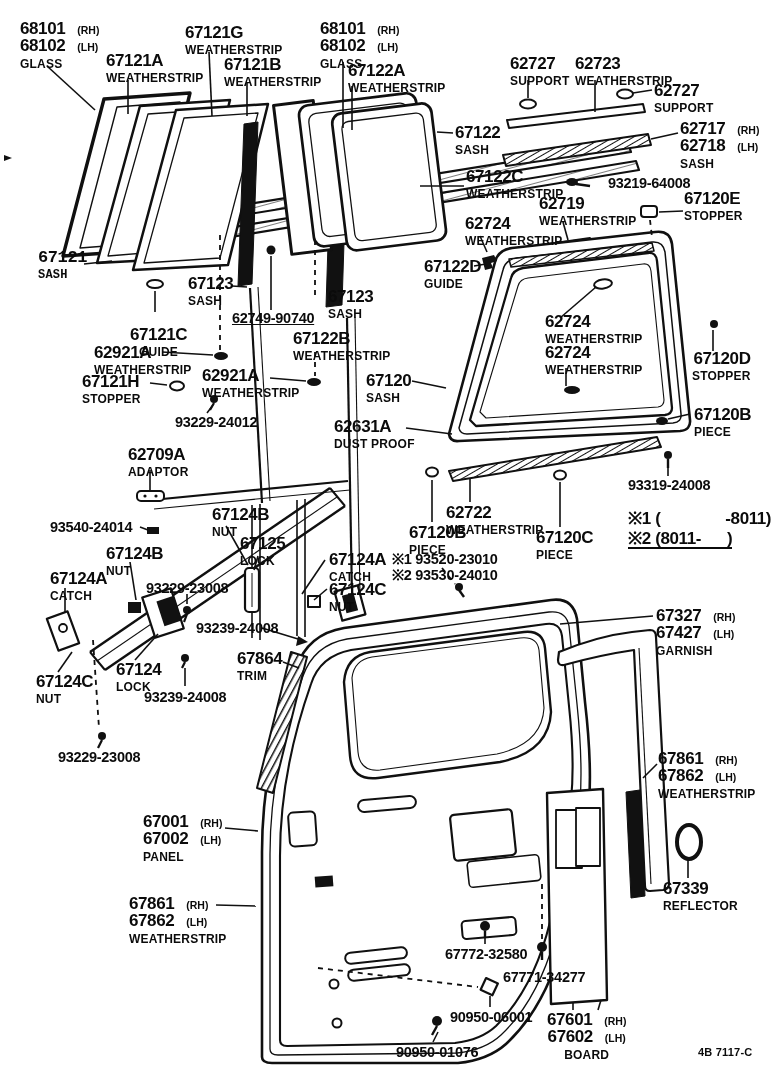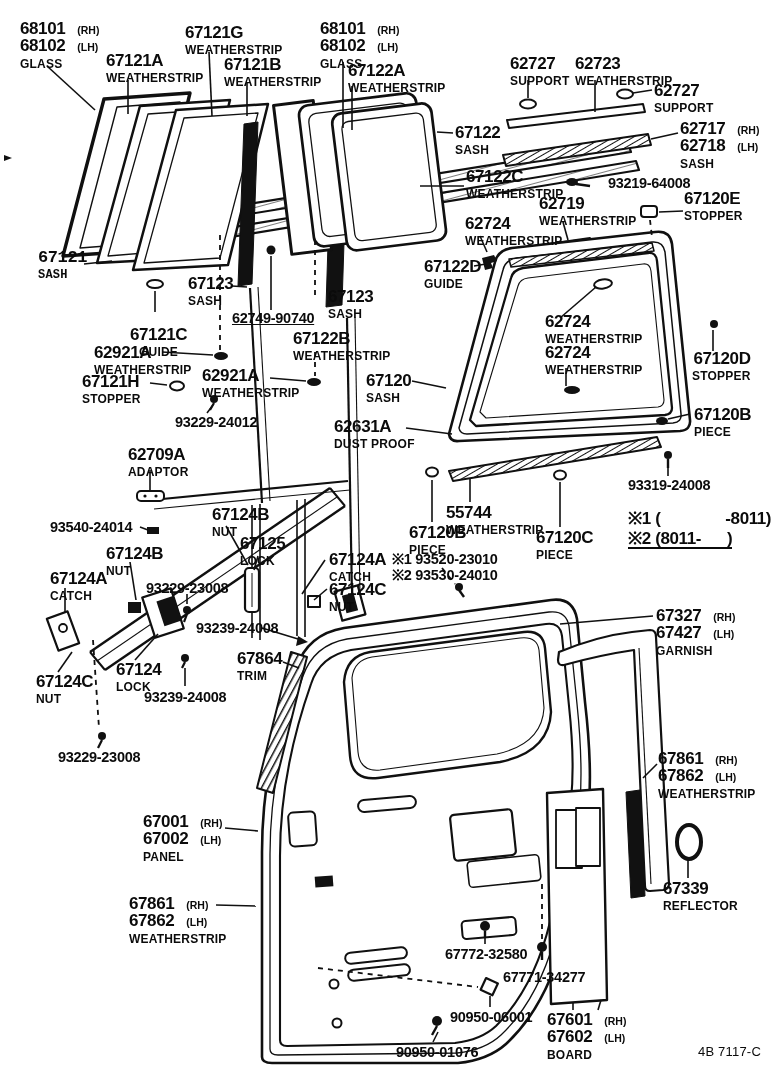--- a/index.html
+++ b/index.html
@@ -6,21 +6,21 @@
   #stage{position:relative;width:776px;height:1082px;background:#ffffff;overflow:hidden;
          font-family:"Liberation Sans", sans-serif;color:#0b0b0b;}
   #art{position:absolute;left:0;top:0;}
   #labels{position:absolute;left:0;top:0;width:776px;height:1082px;}
   .label{position:absolute;}
   .line{white-space:pre;line-height:1.02;}
   .pn{font-size:17px;font-weight:bold;letter-spacing:-0.4px;}
   .pn.sm{font-size:14.5px;letter-spacing:-0.3px;}
   .side{font-size:10.5px;font-weight:bold;margin-left:12px;}
   .desc{font-size:12px;font-weight:bold;letter-spacing:0.2px;display:inline-block;margin-top:0px;}
-  .tiny{font-size:13px;font-weight:normal;letter-spacing:0.2px;}
+  .tiny{font-size:11px;font-weight:bold;letter-spacing:0.2px;}
   .u{border-bottom:2.5px solid #0b0b0b;}
 </style>
 </head>
 <body>
 
 <div id="stage">
 
 <svg id="art" width="776" height="1082" viewBox="0 0 776 1082">
   <defs>
     <pattern id="hb" patternUnits="userSpaceOnUse" width="5" height="5" patternTransform="rotate(60)">
@@ -385,21 +385,21 @@
         <div class="line"><span class="desc">DUST PROOF</span></div>
       </div>
       <div class="label" style="left: 694px; top: 406px;">
         <div class="line"><span class="pn">67120B</span></div>
         <div class="line"><span class="desc">PIECE</span></div>
       </div>
       <div class="label" style="left: 628px; top: 477px;">
         <div class="line"><span class="pn sm">93319-24008</span></div>
       </div>
       <div class="label" style="left: 446px; top: 504px;">
-        <div class="line"><span class="pn">55744</span></div>
+        <div class="line"><span class="pn">62722</span></div>
         <div class="line"><span class="desc">WEATHERSTRIP</span></div>
       </div>
       <div class="label" style="left: 409px; top: 524px;">
         <div class="line"><span class="pn">67120B</span></div>
         <div class="line"><span class="desc">PIECE</span></div>
       </div>
       <div class="label" style="left: 536px; top: 529px;">
         <div class="line"><span class="pn">67120C</span></div>
         <div class="line"><span class="desc">PIECE</span></div>
       </div>
@@ -496,21 +496,21 @@
       </div>
       <div class="label" style="left: 445px; top: 946px;">
         <div class="line"><span class="pn sm">67772-32580</span></div>
       </div>
       <div class="label" style="left: 503px; top: 969px;">
         <div class="line"><span class="pn sm">67771-34277</span></div>
       </div>
       <div class="label" style="left: 450px; top: 1009px;">
         <div class="line"><span class="pn sm">90950-06001</span></div>
       </div>
-      <div class="label" style="left: 547px; top: 1011px;">
+      <div class="label" style="left: 547px; top: 1011px; text-align: center;">
         <div class="line"><span class="pn">67601</span><span class="side">(RH)</span></div>
         <div class="line"><span class="pn">67602</span><span class="side">(LH)</span></div>
         <div class="line"><span class="desc">BOARD</span></div>
       </div>
       <div class="label" style="left: 396px; top: 1044px;">
         <div class="line"><span class="pn sm">90950-01076</span></div>
       </div>
       <div class="label" style="left: 698px; top: 1043px;">
         <div class="line"><span class="tiny">4B 7117-C</span></div>
       </div>

